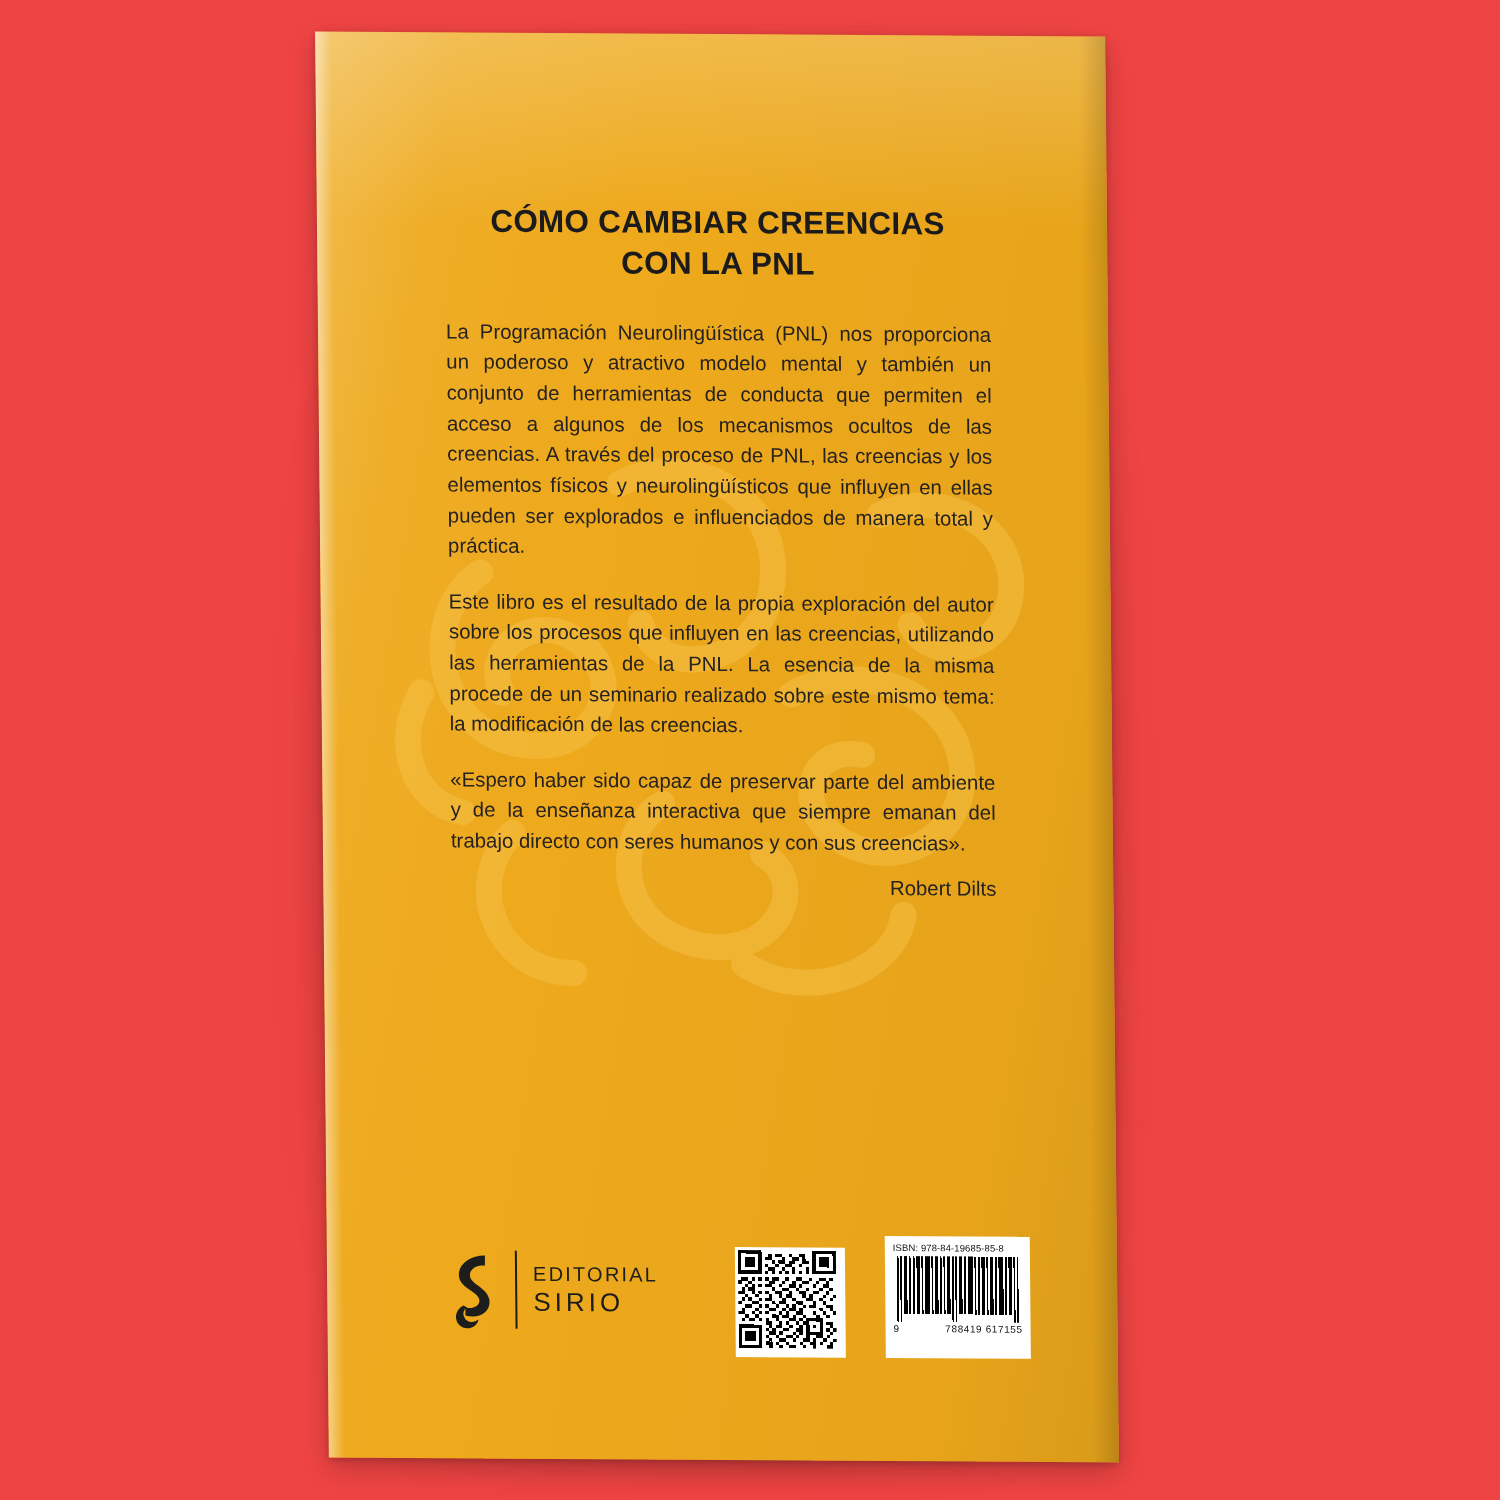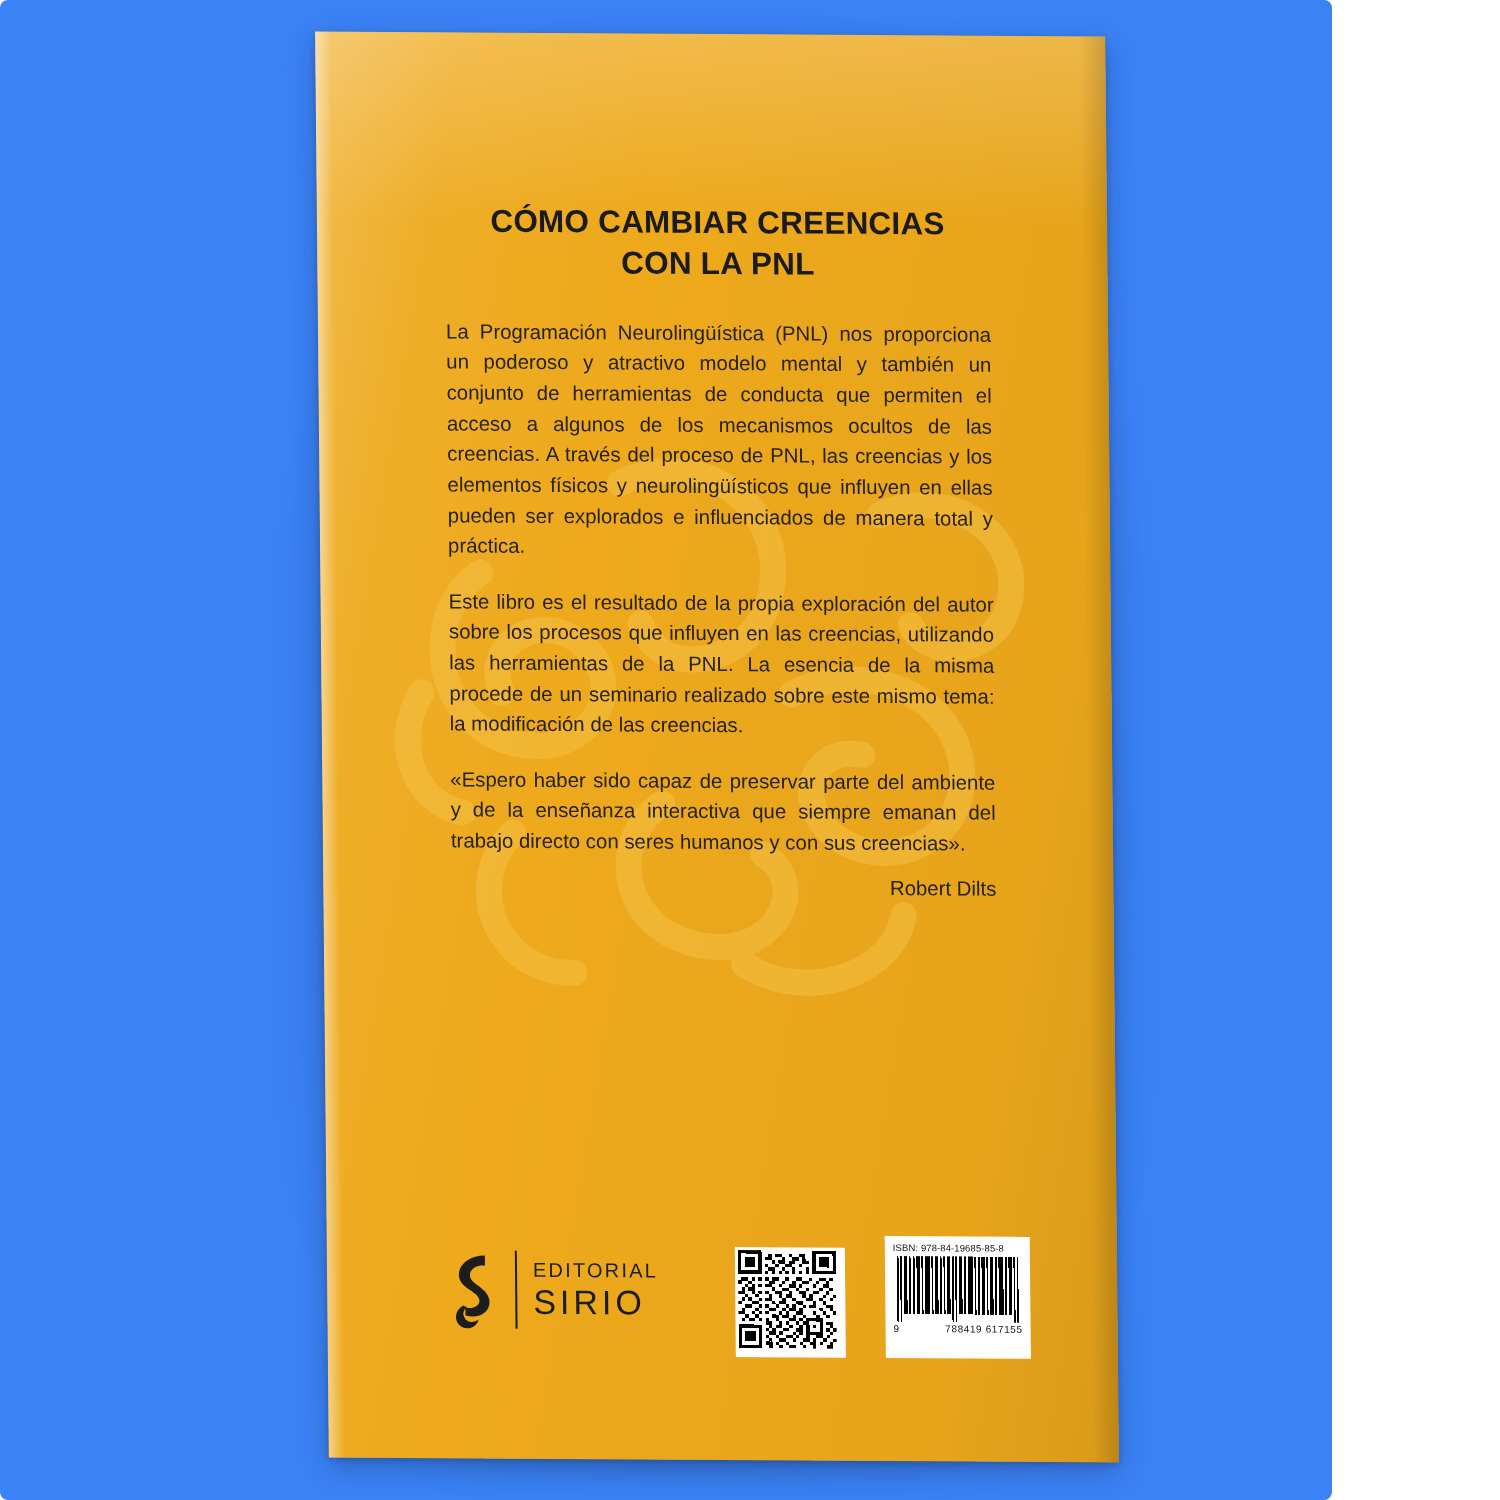--- a/index.html
+++ b/index.html
@@ -10,24 +10,23 @@
     background: #ffffff;
     overflow: hidden;
   }
   body {
     font-family: "Liberation Sans", sans-serif;
   }
 
   
   #stage {
     position: relative;
-    width: 1332px;
+    width: 1500px;
     height: 1500px;
-    background: #3b82f6;
-    border-radius: 8px;
+    background: #ef4444;
   }
 
   
   #shadow {
     position: absolute;
     left: 300px;
     top: 40px;
     width: 830px;
     height: 1430px;
     background: radial-gradient(ellipse at 50% 55%, rgba(0,0,0,0.20) 0%, rgba(0,0,0,0.10) 55%, rgba(0,0,0,0.0) 78%);
@@ -147,21 +146,21 @@
     line-height: 1.12;
     color: #1d1d1b;
   }
   #pub-line1 {
     font-size: 20px;
     letter-spacing: 2.2px;
     font-weight: 400;
     display: block;
   }
   #pub-line2 {
-    font-size: 34px;
+    font-size: 26px;
     letter-spacing: 4px;
     font-weight: 400;
     display: block;
     margin-top: 2px;
   }
 
   
   #qr {
     position: absolute;
     left: 290px;

